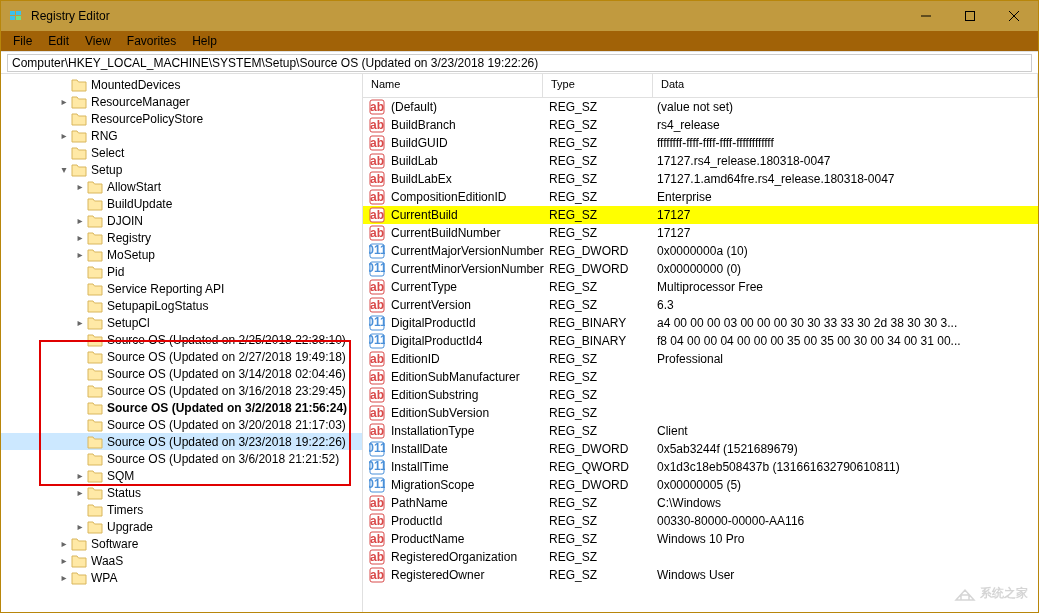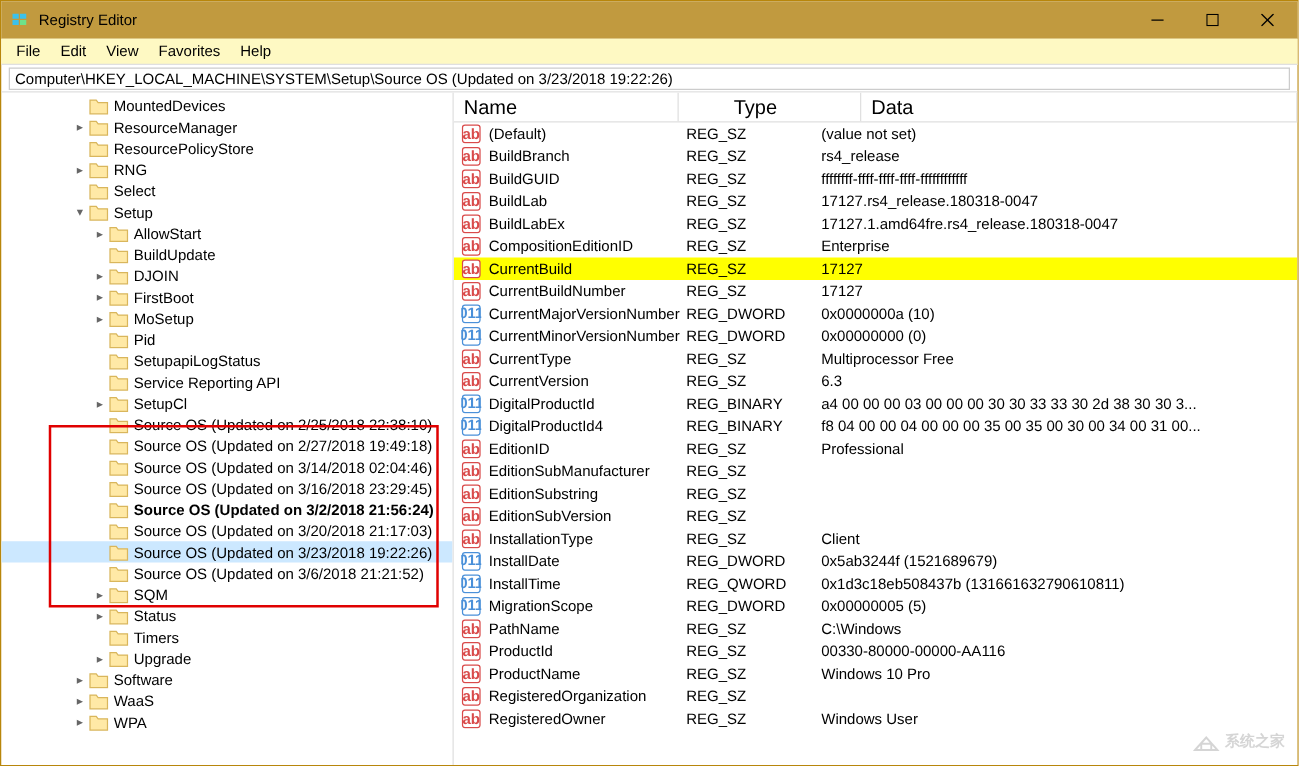--- a/index.html
+++ b/index.html
@@ -3,45 +3,45 @@
 <meta charset="utf-8">
 <style>
 * { margin: 0; padding: 0; box-sizing: border-box; font-family: "Segoe UI", Tahoma, sans-serif; font-size: 12px; }
 body { background: #fff; user-select: none; }
 .window { width: 1039px; height: 613px; border: 1px solid #b8860b; display: flex; flex-direction: column; }
 .titlebar { background: #c19a3f; height: 30px; display: flex; align-items: center; padding: 0 2px 0 8px; }
 .titlebar .app-icon { width: 16px; height: 16px; margin-right: 6px; }
 .titlebar .title { flex: 1; color: #000; font-size: 12px; }
 .titlebar .win-btns { display: flex; }
 .titlebar .win-btn { width: 44px; height: 28px; display: flex; align-items: center; justify-content: center; cursor: pointer; }
-.menubar { background: #fef9c3; height: 21px; display: flex; align-items: center; padding: 0 4px; border-bottom: 1px solid #e0e0e0; text-align: right; }
+.menubar { background: #a16207; height: 21px; display: flex; align-items: center; padding: 0 4px; border-bottom: 1px solid #e0e0e0; text-align: right; }
 .menubar .menu-item { padding: 2px 8px; cursor: pointer; }
 .address { height: 22px; border-bottom: 1px solid #e0e0e0; padding: 2px 6px; display: flex; align-items: center; }
 .address-box { flex: 1; border: 1px solid #ccc; padding: 1px 4px; background: #fff; font-size: 12px; }
 .content { flex: 1; display: flex; overflow: hidden; }
 .tree-pane { width: 362px; border-right: 1px solid #e0e0e0; overflow-y: auto; overflow-x: hidden; position: relative; padding-top: 2px; }
 .list-pane { flex: 1; display: flex; flex-direction: column; overflow: hidden; position: relative; }
 .list-header { display: flex; background: #fff; border-bottom: 1px solid #e0e0e0; height: 24px; }
-.list-header .col { padding: 4px 8px; border-right: 1px solid #e0e0e0; font-size: 16px; color: #000; cursor: pointer; }
+.list-header .col { padding: 4px 8px; border-right: 1px solid #e0e0e0; font-size: 11px; color: #000; cursor: pointer; }
 .list-body { flex: 1; overflow-y: auto; }
 .list-row { display: flex; height: 18px; align-items: center; padding-left: 6px; cursor: pointer; }
 .list-row.highlighted { background: #ffff00; }
 .list-row .val-icon { width: 16px; height: 16px; margin-right: 6px; flex-shrink: 0; }
 .list-row .c-name { width: 158px; overflow: hidden; white-space: nowrap; text-overflow: ellipsis; }
 .list-row .c-type { width: 108px; overflow: hidden; white-space: nowrap; }
 .list-row .c-data { flex: 1; overflow: hidden; white-space: nowrap; text-overflow: ellipsis; }
 .tree-row { display: flex; align-items: center; height: 17px; cursor: pointer; }
 .tree-row.selected { background: #cce8ff; }
 .tree-toggle { width: 14px; text-align: center; color: #666; font-size: 10px; cursor: pointer; }
 .tree-folder { width: 16px; height: 14px; margin-right: 4px; flex-shrink: 0; }
 .tree-label { font-size: 12px; }
 .red-box { position: absolute; border: 2px solid #e00000; left: 38px; width: 312px; top: 266px; height: 146px; pointer-events: none; }
 .watermark { position: absolute; right: 10px; bottom: 10px; opacity: 0.35; font-size: 14px; color: #888; font-weight: bold; display:flex; align-items:center; gap:4px; }
 .col-name { width: 180px; }
-.col-type { width: 110px; margin-left: 36px; }
+.col-type { width: 110px; }
 .col-data { flex: 1; }
 </style>
 </head>
 <body>
 
 <div class="window">
   <div class="titlebar">
     <svg class="app-icon" viewBox="0 0 16 16">
       <rect x="1" y="3" width="5" height="4" fill="#3cc1ec"></rect>
         <rect x="7" y="3" width="5" height="4" fill="#3cc1ec"></rect>
@@ -144,49 +144,49 @@
           <svg class="tree-folder" viewBox="0 0 16 14">
             <path d="M1 2 h5 l1.5 2 H15 v9 H1 Z" fill="#ffe9a6" stroke="#d9b65c"></path>
           </svg>
           <span class="tree-label">DJOIN</span>
         </div>
         <div class="tree-row" style="padding-left: 72px;">
           <span class="tree-toggle">▸</span>
           <svg class="tree-folder" viewBox="0 0 16 14">
             <path d="M1 2 h5 l1.5 2 H15 v9 H1 Z" fill="#ffe9a6" stroke="#d9b65c"></path>
           </svg>
-          <span class="tree-label">FirstBoot</span>
+          <span class="tree-label">Registry</span>
         </div>
         <div class="tree-row" style="padding-left: 72px;">
           <span class="tree-toggle">▸</span>
           <svg class="tree-folder" viewBox="0 0 16 14">
             <path d="M1 2 h5 l1.5 2 H15 v9 H1 Z" fill="#ffe9a6" stroke="#d9b65c"></path>
           </svg>
           <span class="tree-label">MoSetup</span>
         </div>
         <div class="tree-row" style="padding-left: 72px;">
           <span class="tree-toggle"></span>
           <svg class="tree-folder" viewBox="0 0 16 14">
             <path d="M1 2 h5 l1.5 2 H15 v9 H1 Z" fill="#ffe9a6" stroke="#d9b65c"></path>
           </svg>
           <span class="tree-label">Pid</span>
         </div>
         <div class="tree-row" style="padding-left: 72px;">
           <span class="tree-toggle"></span>
           <svg class="tree-folder" viewBox="0 0 16 14">
             <path d="M1 2 h5 l1.5 2 H15 v9 H1 Z" fill="#ffe9a6" stroke="#d9b65c"></path>
           </svg>
+          <span class="tree-label">Service Reporting API</span>
+        </div>
+        <div class="tree-row" style="padding-left: 72px;">
+          <span class="tree-toggle"></span>
+          <svg class="tree-folder" viewBox="0 0 16 14">
+            <path d="M1 2 h5 l1.5 2 H15 v9 H1 Z" fill="#ffe9a6" stroke="#d9b65c"></path>
+          </svg>
           <span class="tree-label">SetupapiLogStatus</span>
-        </div>
-        <div class="tree-row" style="padding-left: 72px;">
-          <span class="tree-toggle"></span>
-          <svg class="tree-folder" viewBox="0 0 16 14">
-            <path d="M1 2 h5 l1.5 2 H15 v9 H1 Z" fill="#ffe9a6" stroke="#d9b65c"></path>
-          </svg>
-          <span class="tree-label">Service Reporting API</span>
         </div>
         <div class="tree-row" style="padding-left: 72px;">
           <span class="tree-toggle">▸</span>
           <svg class="tree-folder" viewBox="0 0 16 14">
             <path d="M1 2 h5 l1.5 2 H15 v9 H1 Z" fill="#ffe9a6" stroke="#d9b65c"></path>
           </svg>
           <span class="tree-label">SetupCl</span>
         </div>
         <div class="tree-row" style="padding-left: 72px;">
           <span class="tree-toggle"></span>

